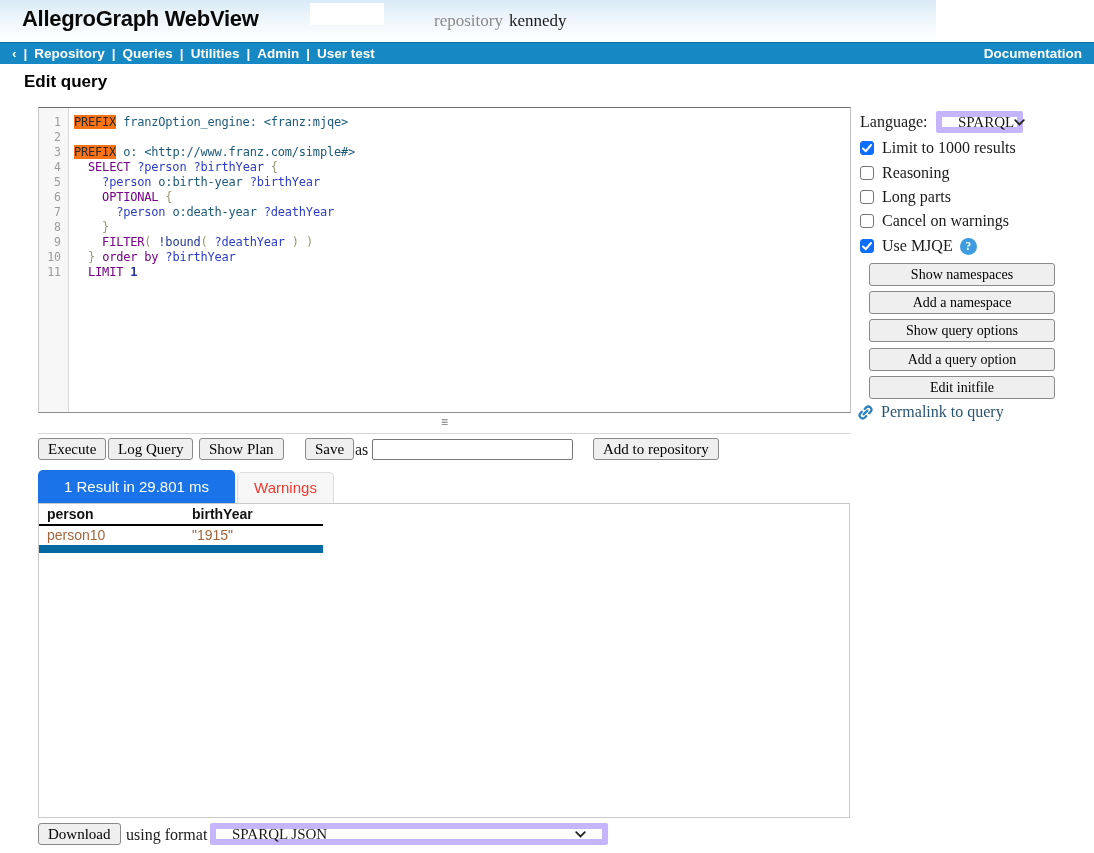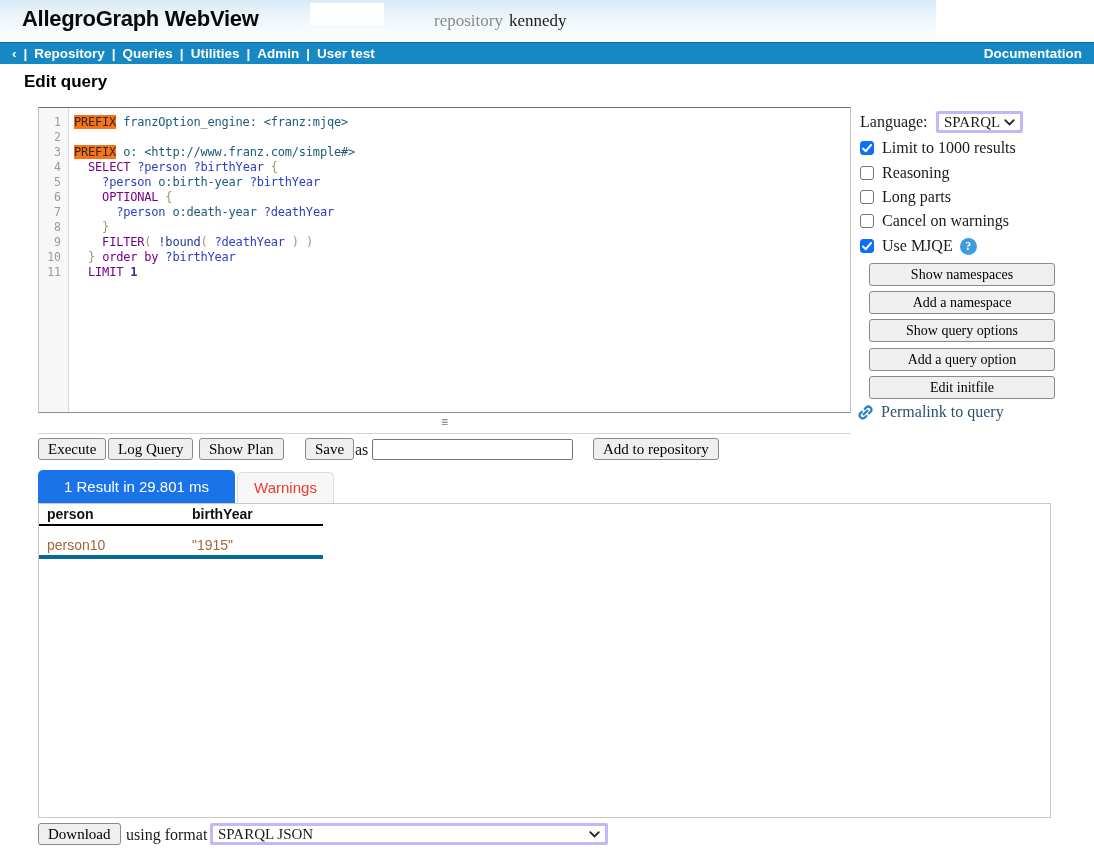--- a/index.html
+++ b/index.html
@@ -63,34 +63,34 @@
   
   .tab-active { position:absolute; left:38px; top:470px; width:197px; height:34px;
                 background:#1a73e8; color:#fff; border-radius:5px 5px 0 0;
                 font:15px "Liberation Sans",sans-serif; text-align:center; line-height:34px; cursor:pointer; }
   .tab-inactive { position:absolute; left:237px; top:472px; width:97px; height:32px;
                   background:#f7f7f7; border:1px solid #ddd; border-bottom:none;
                   border-radius:5px 5px 0 0; color:#f03b2e;
                   font:15px "Liberation Sans",sans-serif; text-align:center; line-height:30px; cursor:pointer; }
 
   
-  .resultbox { position:absolute; left:38px; top:503px; width:1013px; height:315px;
+  .resultbox { position:absolute; left:38px; top:503px; width:812px; height:315px;
                border:1px solid #c9c9c9; background:#fff; overflow:hidden; }
   .rtable { border-collapse:collapse; font:14px "Liberation Sans",sans-serif; margin:1px 0 0 0; }
   .rtable th { font-weight:bold; color:#111; text-align:left; padding:1px 8px 2px 8px;
                border-bottom:2px solid #000; }
   .rtable th.c1, .rtable td.c1 { width:145px; min-width:145px; }
   .rtable th.c2, .rtable td.c2 { width:139px; min-width:139px; }
-  .rtable td { color:#a2653c; padding:11px 8px 2px 8px; border-bottom:4px solid #0369a1; }
+  .rtable td { color:#a2653c; padding:1px 8px 2px 8px; border-bottom:8px solid #0369a1; }
 
   
   .dlbtn { position:absolute; left:38px; top:823px; }
   .dllbl { position:absolute; left:126px; top:826px; font-size:16px; }
-  .selectbox { display:flex; align-items:center; border:3px solid #c4b5fd; border-radius:2px;
-               background:#fff; font:15px "Liberation Serif",serif; padding:0 5px; height:22px; cursor:pointer; }
+  .selectbox { display:flex; align-items:center; border:6px solid #c4b5fd; border-radius:2px;
+               background:#fff; font:15px "Liberation Serif",serif; padding:0 16px; height:22px; cursor:pointer; }
   .selectbox .chev { margin-left:auto; display:flex; }
   .dlsel { position:absolute; left:210px; top:823px; width:398px; }
 
   
   .langlbl { position:absolute; left:860px; top:113px; font-size:16px; }
   .langsel { position:absolute; left:936px; top:111px; width:87px; }
   .cbrow { position:absolute; left:860px; height:20px; display:flex; align-items:center;
            font-size:16px; }
   .cb { width:14px; height:14px; border:1px solid #767676; border-radius:3px; background:#fff;
         margin-right:8px; display:inline-flex; align-items:center; justify-content:center;

